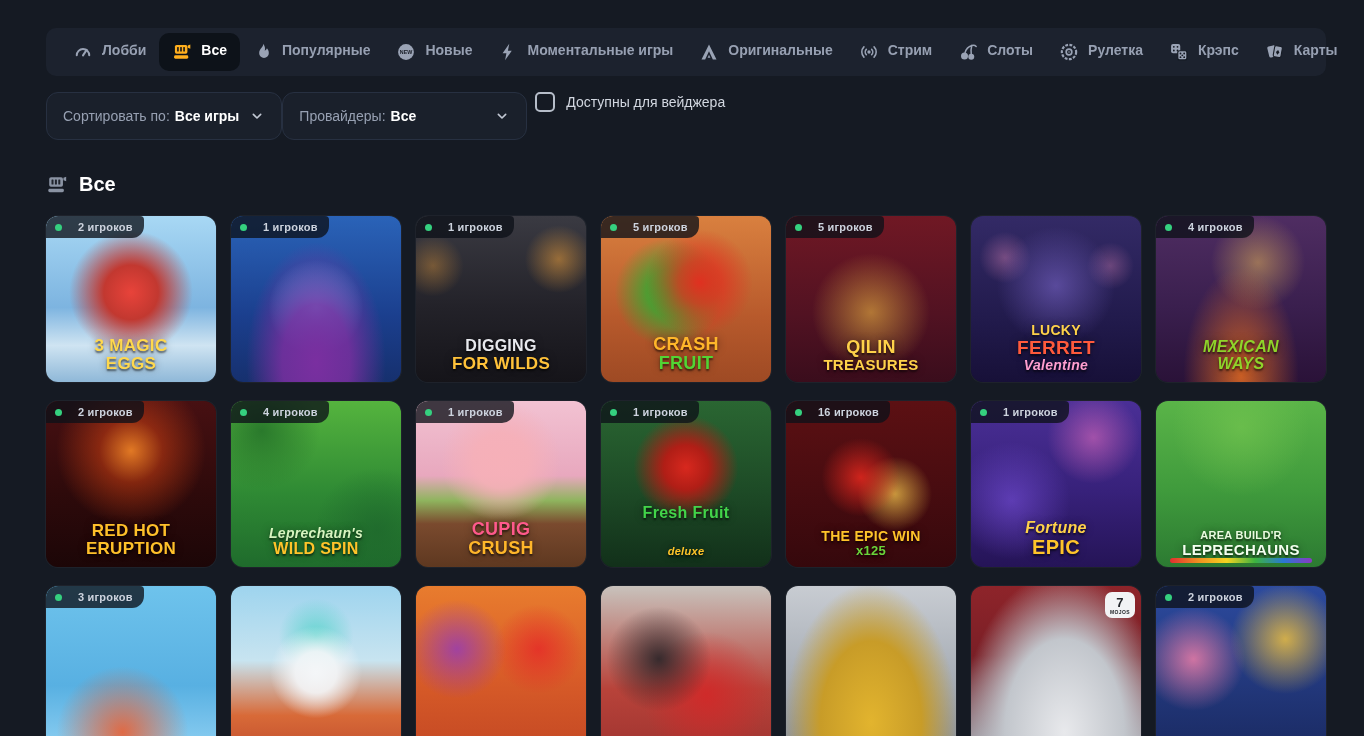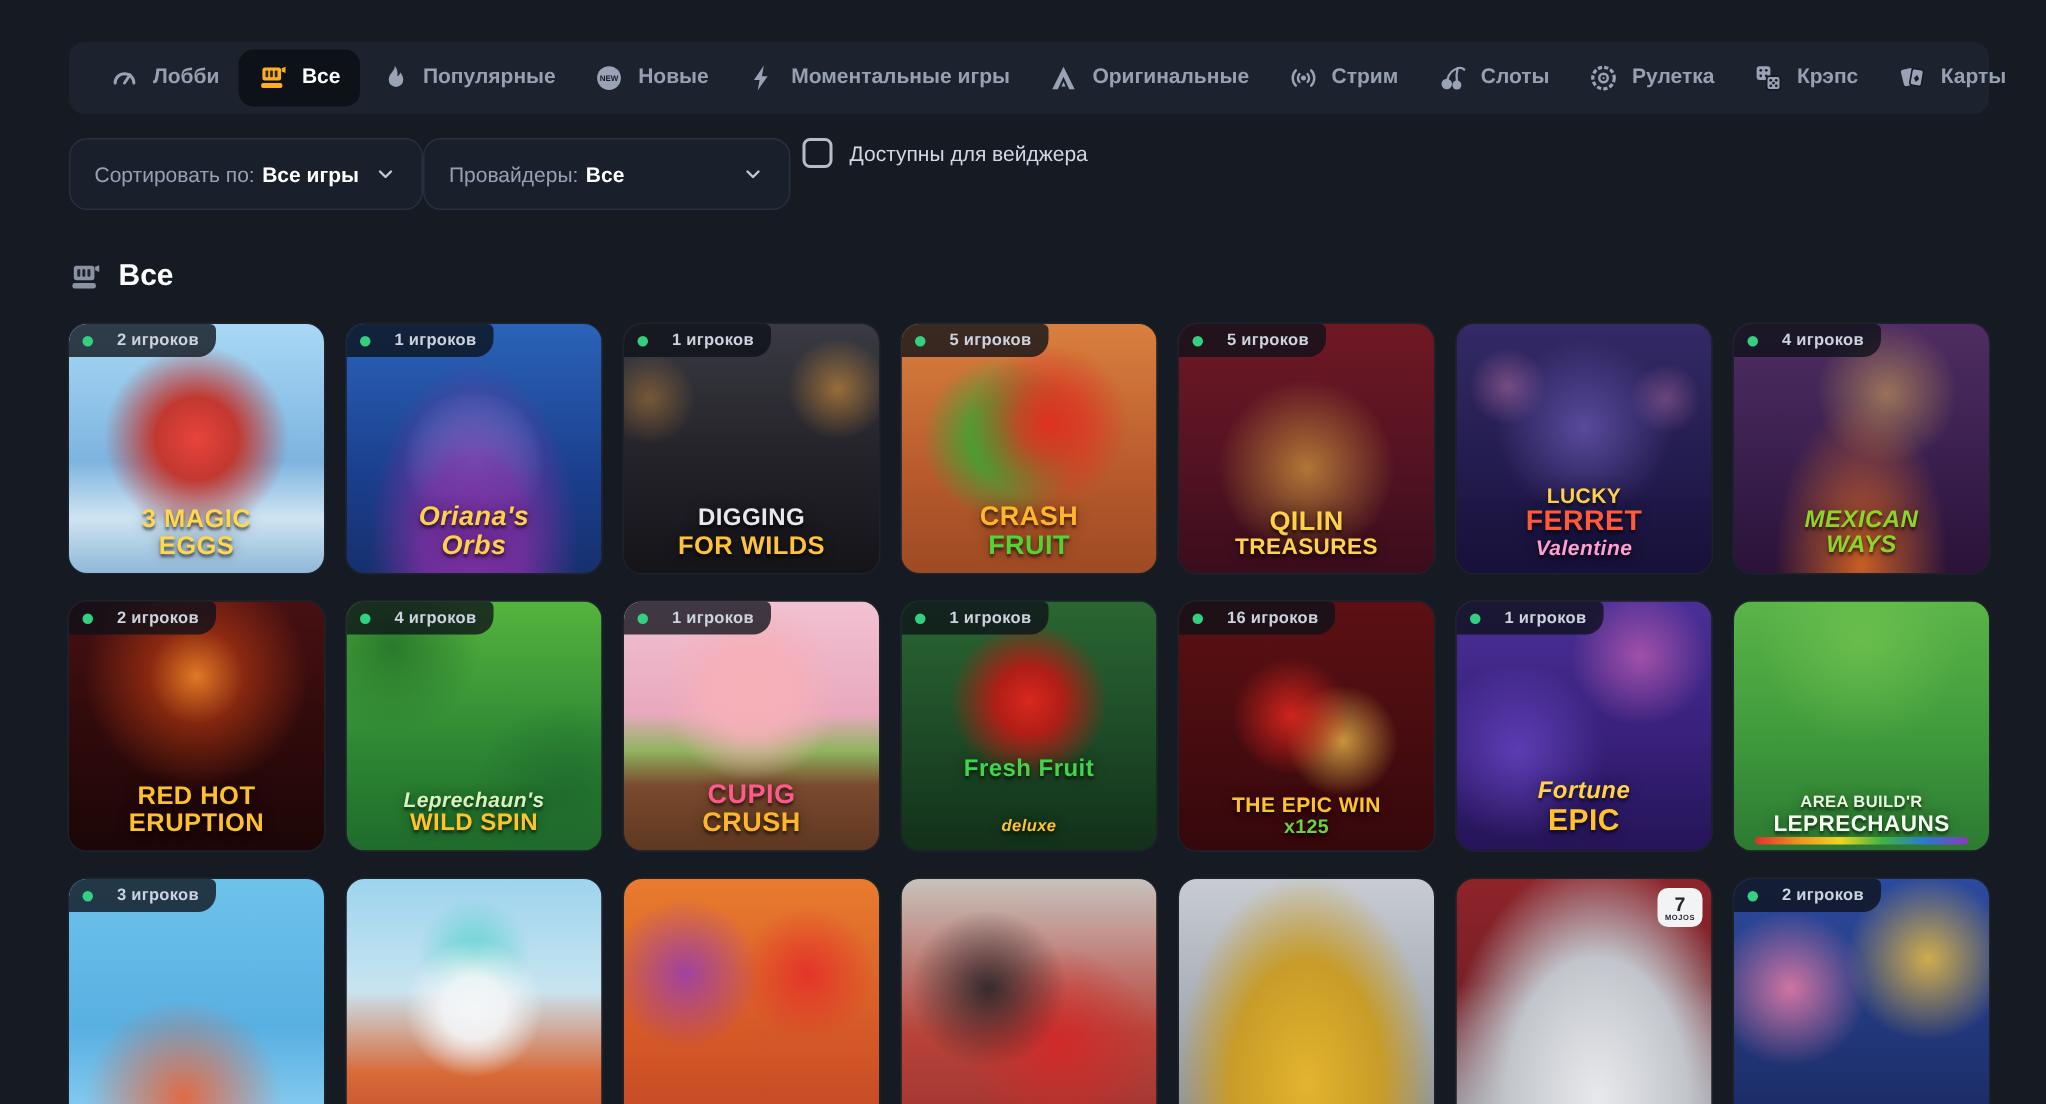--- a/index.html
+++ b/index.html
@@ -273,24 +273,20 @@
         <div class="tile-title">
           <div class="tile-line" style="color: rgb(255, 216, 77); font-size: 17px;">3 MAGIC</div>
           <div class="tile-line" style="color: rgb(255, 216, 77); font-size: 17px;">EGGS</div>
         </div>
       </div>
       <div class="tile" title="Oriana's Orbs" style="background: radial-gradient(at 50% 88%, rgb(122, 47, 160) 0%, rgba(122, 47, 160, 0.85) 28%, rgba(122, 47, 160, 0) 58%), radial-gradient(circle at 50% 55%, rgb(89, 216, 255) 0%, rgba(89, 216, 255, 0.6) 13%, rgba(30, 80, 160, 0) 38%), linear-gradient(rgb(42, 99, 184) 0%, rgb(27, 63, 142) 60%, rgb(22, 48, 110) 100%);">
         <div class="badge">
           <span class="badge-dot"></span>
           <span class="badge-text">1 игроков</span>
         </div>
-        <div class="tile-title">
-          <div class="tile-line" style="color: rgb(255, 207, 77); font-size: 18px; font-style: italic;">Oriana's</div>
-          <div class="tile-line" style="color: rgb(255, 207, 77); font-size: 18px; font-style: italic;">Orbs</div>
-        </div>
       </div>
       <div class="tile" title="Digging for Wilds" style="background: radial-gradient(circle at 84% 26%, rgba(255, 170, 60, 0.5) 0%, rgba(255, 170, 60, 0) 18%), radial-gradient(circle at 10% 30%, rgba(255, 170, 60, 0.35) 0%, rgba(255, 170, 60, 0) 16%), linear-gradient(rgb(58, 58, 66) 0%, rgb(35, 34, 41) 55%, rgb(21, 20, 25) 100%);">
         <div class="badge">
           <span class="badge-dot"></span>
           <span class="badge-text">1 игроков</span>
         </div>
         <div class="tile-title">
           <div class="tile-line" style="color: rgb(232, 233, 238); font-size: 16px;">DIGGING</div>
           <div class="tile-line" style="color: rgb(255, 194, 58); font-size: 17px;">FOR WILDS</div>
         </div>

